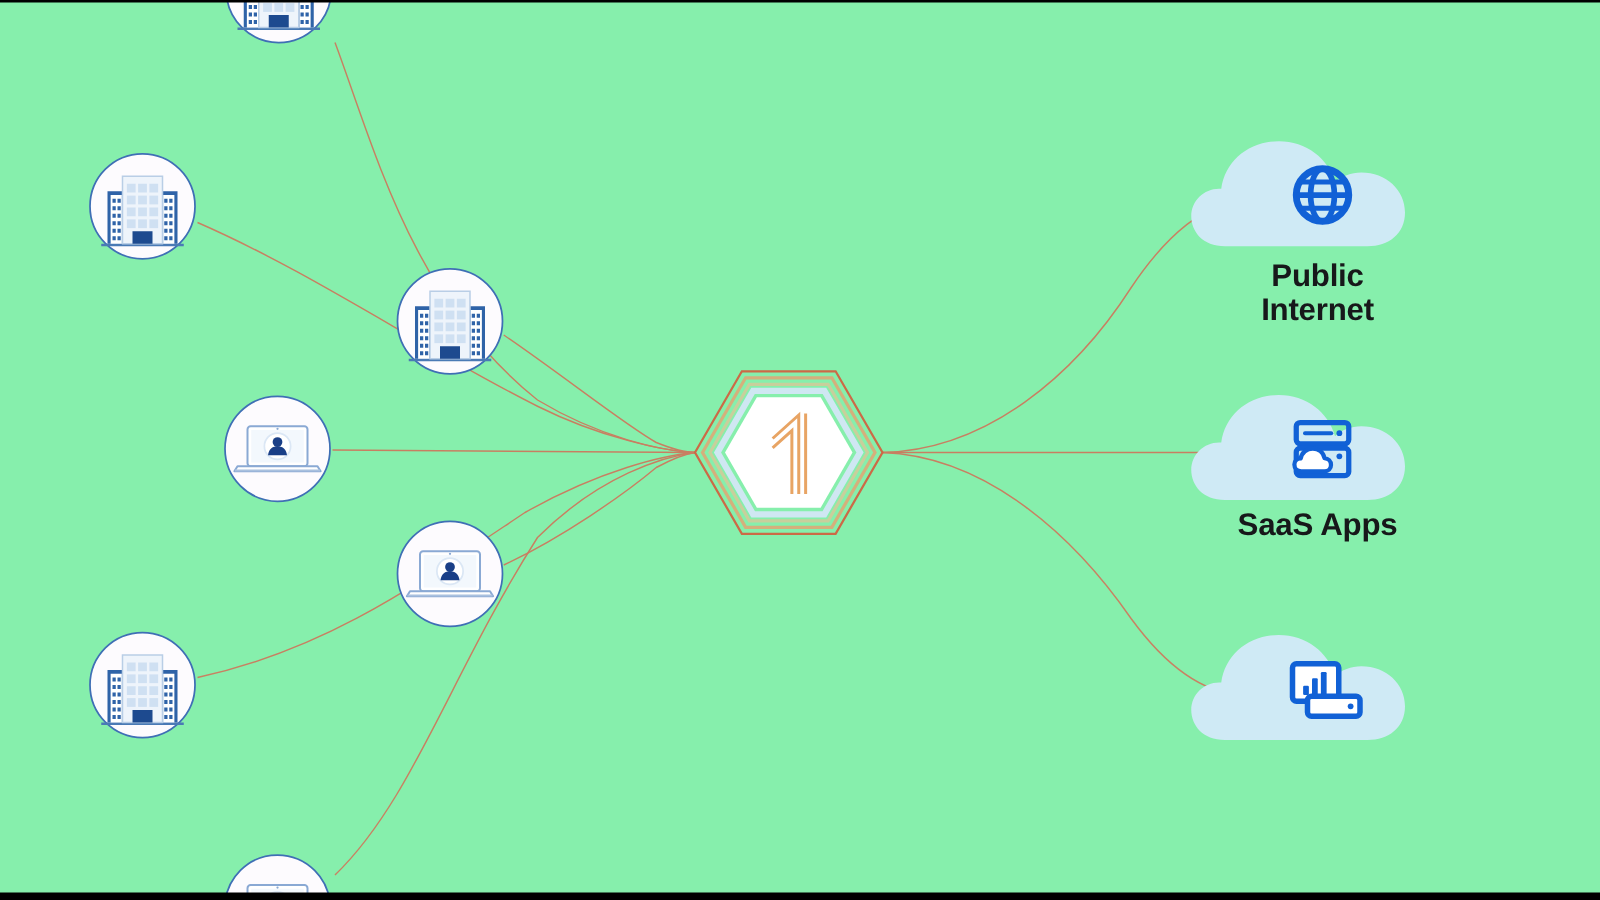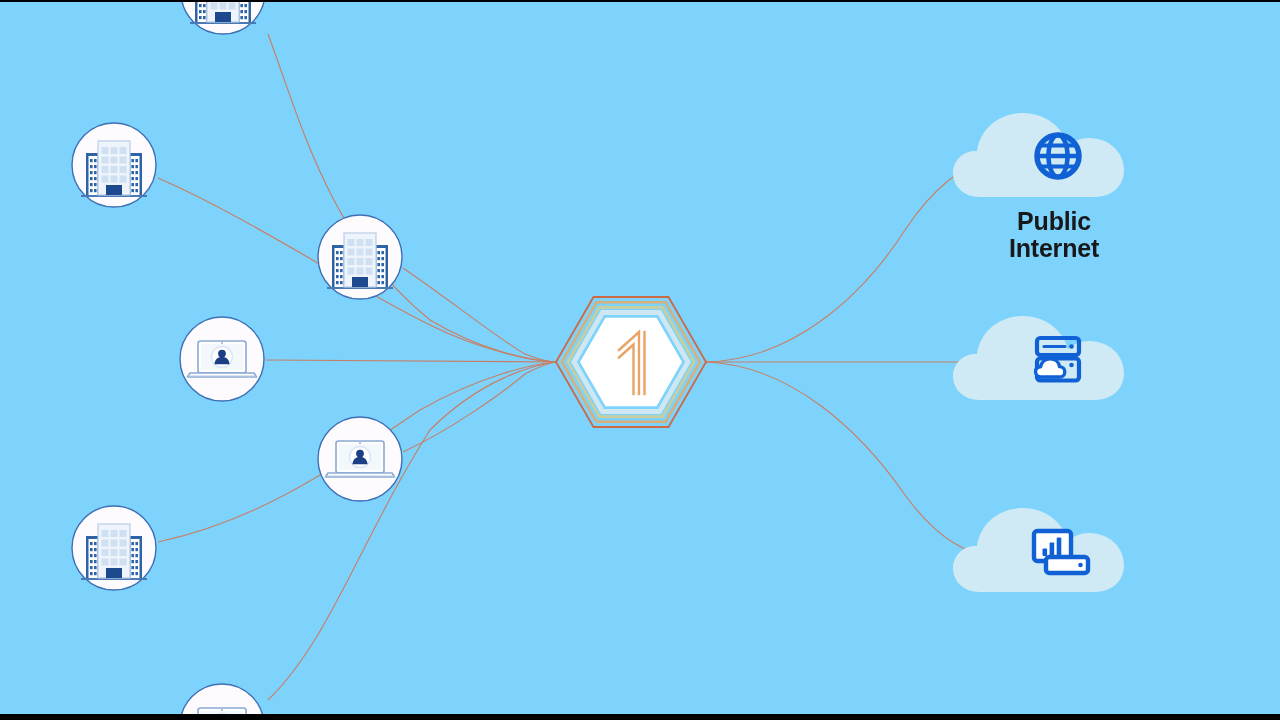--- a/index.html
+++ b/index.html
@@ -4,21 +4,21 @@
 <style>
   html, body {
     margin: 0;
     padding: 0;
     background: #000000;
   }
   #stage {
     position: relative;
     width: 1280px;
     height: 720px;
-    background: #7dd3fc;
+    background: #86efac;
     overflow: hidden;
     font-family: "Liberation Sans", sans-serif;
   }
   #diagram-svg {
     position: absolute;
     left: 0;
     top: 0;
     width: 1280px;
     height: 720px;
   }
@@ -278,18 +278,19 @@
         <g transform="translate(4,2)">
           <use href="#icon-server-monitor"></use>
         </g>
       </g>
     </g>
   </svg>
 
   <div class="node-label" id="label-public-internet">Public
 Internet</div>
 
+  <div class="node-label" id="label-saas-apps">SaaS Apps</div>
 
 
   <div class="letterbox" id="letterbox-top"></div>
   <div class="letterbox" id="letterbox-bottom"></div>
 
 </div>
 
 </body></html>

